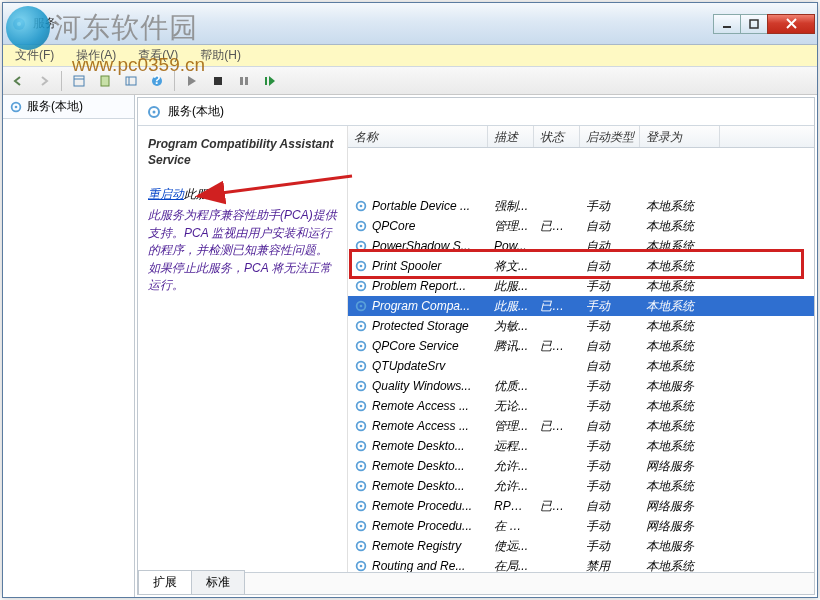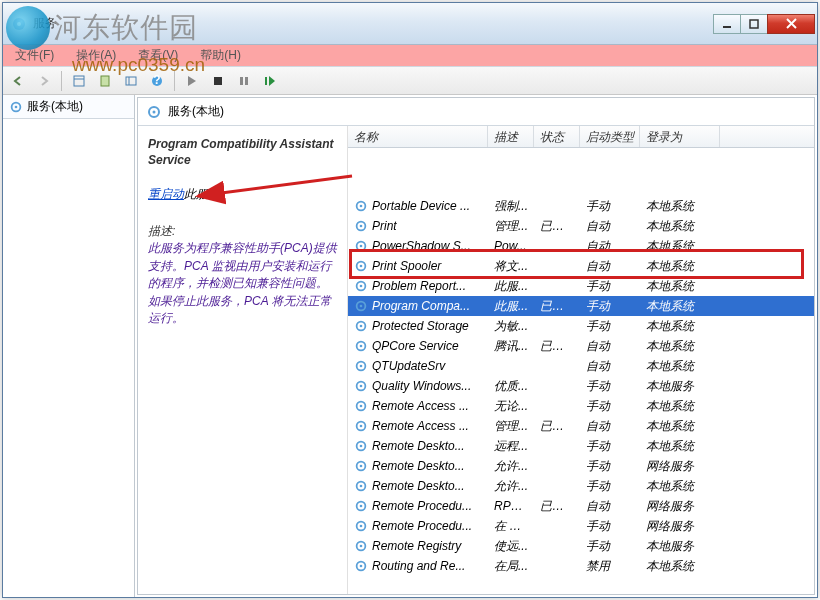--- a/index.html
+++ b/index.html
@@ -8,21 +8,21 @@
 .window { width: 816px; height: 596px; margin: 2px; border: 1px solid #5a7ba0; display: flex; flex-direction: column; background: #fff; box-shadow: 0 0 8px rgba(0,0,0,.25); }
 
 .titlebar { height: 42px; background: linear-gradient(#f4f8fc,#dce8f4 45%,#c9dbed); display: flex; align-items: center; padding: 0 0 0 8px; border-bottom: 1px solid #a8b8c8; }
 .titlebar-icon { width: 16px; height: 16px; margin-right: 6px; }
 .titlebar-title { flex: 1; color: #333; }
 .winbtns { display: flex; height: 20px; margin-right: 2px; }
 .winbtn { width: 28px; height: 20px; display: flex; align-items: center; justify-content: center; border: 1px solid #8aa; margin-left: -1px; background: linear-gradient(#f8fbff,#d4e4f0); cursor: pointer; }
 .winbtn.close { width: 48px; background: linear-gradient(#f08070,#d03b2b 45%,#c02818); border-color: #9a3020; color: #fff; }
 .winbtn svg { display: block; }
 
-.menubar { height: 22px; display: flex; align-items: center; padding: 0 6px; border-bottom: 1px solid #d0d8e0; background: #fca5a5; gap: 10px; }
+.menubar { height: 22px; display: flex; align-items: center; padding: 0 6px; border-bottom: 1px solid #d0d8e0; background: #fef9c3; gap: 10px; }
 .menuitem { padding: 2px 6px; cursor: pointer; color: #555; }
 
 .toolbar { height: 28px; display: flex; align-items: center; padding: 0 4px; background: linear-gradient(#f8f8f8,#eaeaea); border-bottom: 1px solid #c8c8c8; gap: 4px; }
 .tbtn { width: 22px; height: 22px; border: 1px solid transparent; display: flex; align-items: center; justify-content: center; cursor: pointer; }
 .tsep { width: 1px; height: 20px; background: #c0c0c0; margin: 0 2px; }
 
 .body { flex: 1; display: flex; min-height: 0; }
 .leftpanel { width: 132px; border-right: 1px solid #c0c8d0; background: #fff; }
 .lefthead { height: 24px; border-bottom: 1px solid #d0d8e0; display: flex; align-items: center; padding: 0 6px; gap: 4px; background: #fafcff; }
 .lefthead .gear { width: 14px; height: 14px; }
@@ -185,21 +185,20 @@
           </svg>
         <span>服务(本地)</span>
       </div>
 
       <div class="splitbody">
         <div class="detailpane">
           <div class="svc-title">Program Compatibility Assistant Service</div>
           <div class="links">
             <div><a>重启动</a><span>此服务</span></div>
           </div>
-          <div class="desc-lbl">描述:</div>
           <div class="desc-txt">此服务为程序兼容性助手(PCA)提供支持。PCA 监视由用户安装和运行的程序，并检测已知兼容性问题。如果停止此服务，PCA 将无法正常运行。</div>
         </div>
 
         <div class="tablepane">
           <div class="thead">
             <div class="th c1">名称</div>
             <div class="th c2">描述</div>
             <div class="th c3">状态</div>
             <div class="th c4">启动类型</div>
             <div class="th c5">登录为</div>
@@ -217,21 +216,21 @@
                 <div class="td c3"></div>
                 <div class="td c4">手动</div>
                 <div class="td c5">本地系统</div>
               </div>
               <div class="row">
                 <div class="td c1">
                   <svg class="gear-s" viewBox="0 0 16 16">
                     <circle cx="8" cy="8" r="5" fill="none" stroke="#5aa0d8" stroke-width="2"></circle>
                     <circle cx="8" cy="8" r="1.5" fill="#5aa0d8"></circle>
                   </svg>
-                  <span>Print</span>
+                  <span>QPCore</span>
                 </div>
                 <div class="td c2">管理...</div>
                 <div class="td c3">已启动</div>
                 <div class="td c4">自动</div>
                 <div class="td c5">本地系统</div>
               </div>
               <div class="row">
                 <div class="td c1">
                   <svg class="gear-s" viewBox="0 0 16 16">
                     <circle cx="8" cy="8" r="5" fill="none" stroke="#5aa0d8" stroke-width="2"></circle>
@@ -449,20 +448,24 @@
                 </div>
                 <div class="td c2">在局...</div>
                 <div class="td c3"></div>
                 <div class="td c4">禁用</div>
                 <div class="td c5">本地系统</div>
               </div>
             </div>
         </div>
       </div>
 
+      <div class="tabs">
+        <div class="tab active">扩展</div>
+        <div class="tab">标准</div>
+      </div>
     </div>
   </div>
 </div>
 
 <div class="red-box"></div>
 <svg class="arrow" width="170" height="40">
   <defs>
       <marker id="ah" markerWidth="10" markerHeight="8" refX="9" refY="4" orient="auto">
         <path d="M0 0 L10 4 L0 8 Z" fill="#d02020"></path>
       </marker>

